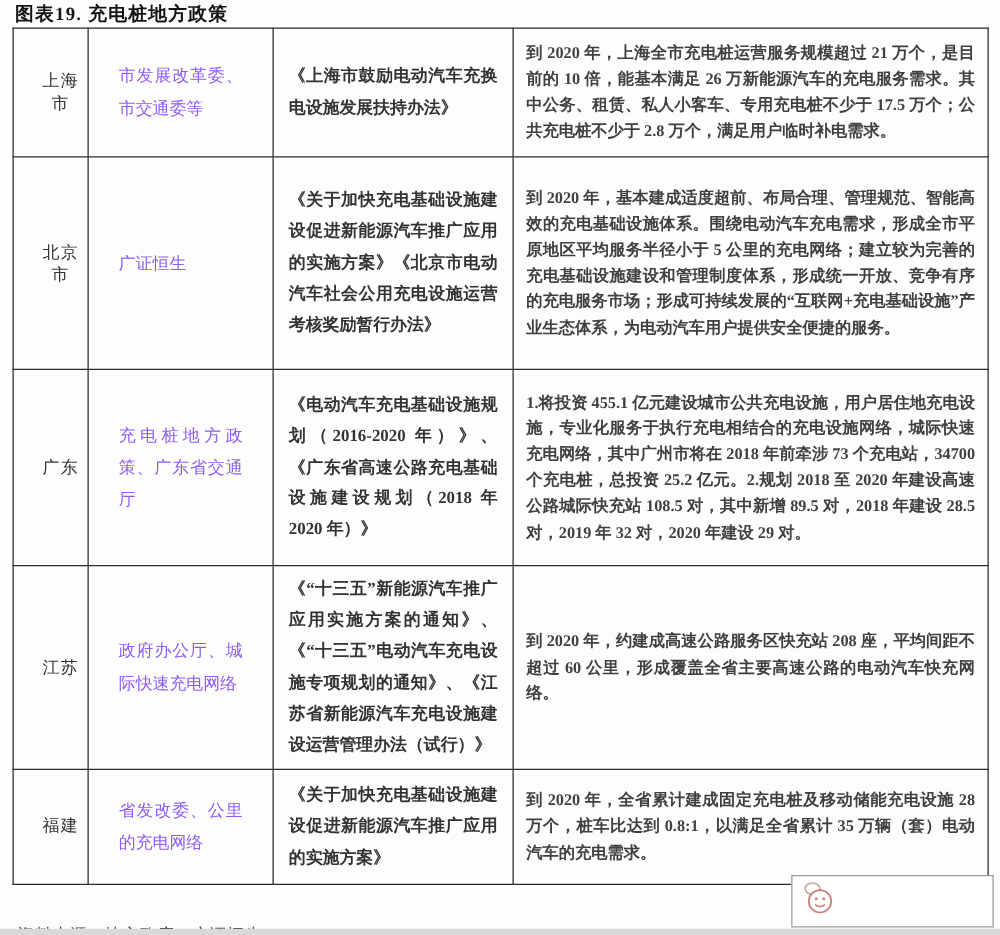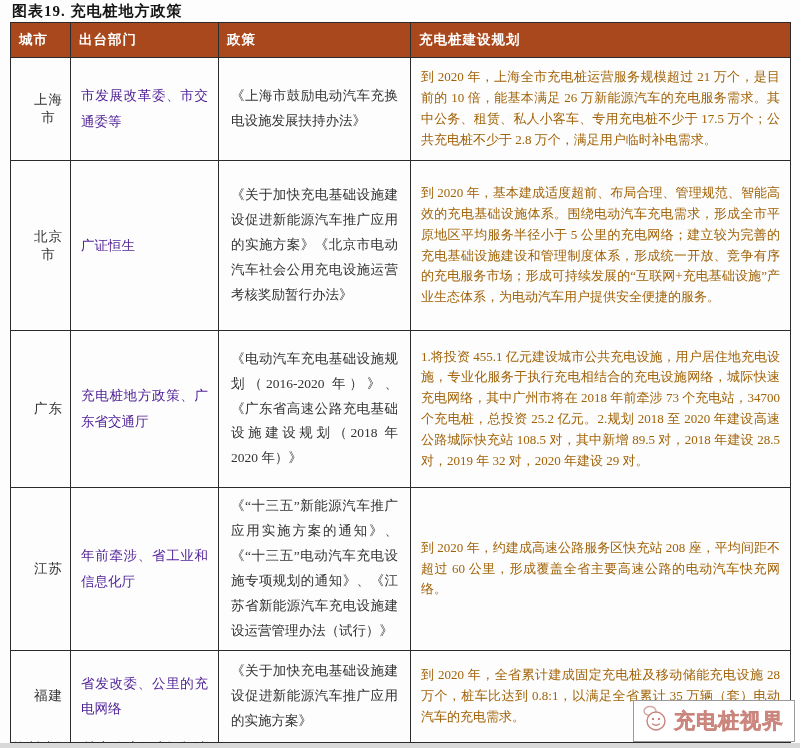--- a/index.html
+++ b/index.html
@@ -49,37 +49,39 @@
   .col-plan  { width: 380px; }
   td.city-cell {
     text-align: center;
     font-size: 13.5px;
     letter-spacing: 1px;
     color: #333;
   }
   td.dept-cell {
     font-size: 13.5px;
     line-height: 1.9;
-    padding: 4px 10px;
+    padding: 4px 24px;
     text-align: justify;
-    color: #4c1d95;
+    color: #8b5cf6;
   }
   td.policy-cell {
     font-size: 13.5px;
     line-height: 1.85;
     padding: 6px 12px;
     text-align: justify;
     color: #333;
+    font-weight: bold;
   }
   td.plan-cell {
     font-size: 13px;
     line-height: 1.6;
     padding: 8px 10px;
     text-align: justify;
-    color: #a16207;
+    color: #404040;
+    font-weight: bold;
   }
   .source-note {
     position: absolute;
     left: 14px; top: 739px;
     font-size: 13px;
     color: #3a3a3a;
     letter-spacing: 1px;
   }
   .watermark-box {
     position: absolute;
@@ -114,47 +116,41 @@
 <div class="page-title">图表19.  充电桩地方政策</div>
 
 <table class="policy-table">
   <colgroup>
     <col class="col-city">
       <col class="col-dept">
       <col class="col-pol">
       <col class="col-plan">
   </colgroup>
   <tbody>
-      <tr style="height:35px;">
-    <th>城市</th>
-    <th>出台部门</th>
-    <th>政策</th>
-    <th>充电桩建设规划</th>
-  </tr>
   <tr style="height:103px;">
     <td class="city-cell">上海市</td>
     <td class="dept-cell">市发展改革委、市交通委等</td>
     <td class="policy-cell">《上海市鼓励电动汽车充换电设施发展扶持办法》</td>
     <td class="plan-cell">到 2020 年，上海全市充电桩运营服务规模超过 21 万个，是目前的 10 倍，能基本满足 26 万新能源汽车的充电服务需求。其中公务、租赁、私人小客车、专用充电桩不少于 17.5 万个；公共充电桩不少于 2.8 万个，满足用户临时补电需求。</td>
   </tr>
   <tr style="height:170px;">
     <td class="city-cell">北京市</td>
     <td class="dept-cell">广证恒生</td>
     <td class="policy-cell">《关于加快充电基础设施建设促进新能源汽车推广应用的实施方案》《北京市电动汽车社会公用充电设施运营考核奖励暂行办法》</td>
     <td class="plan-cell">到 2020 年，基本建成适度超前、布局合理、管理规范、智能高效的充电基础设施体系。围绕电动汽车充电需求，形成全市平原地区平均服务半径小于 5 公里的充电网络；建立较为完善的充电基础设施建设和管理制度体系，形成统一开放、竞争有序的充电服务市场；形成可持续发展的“互联网+充电基础设施”产业生态体系，为电动汽车用户提供安全便捷的服务。</td>
   </tr>
   <tr style="height:157px;">
     <td class="city-cell">广东</td>
     <td class="dept-cell">充电桩地方政策、广东省交通厅</td>
     <td class="policy-cell">《电动汽车充电基础设施规划（2016-2020 年）》、《广东省高速公路充电基础设施建设规划（2018 年 2020 年）》</td>
     <td class="plan-cell">1.将投资 455.1 亿元建设城市公共充电设施，用户居住地充电设施，专业化服务于执行充电相结合的充电设施网络，城际快速充电网络，其中广州市将在 2018 年前牵涉 73 个充电站，34700 个充电桩，总投资 25.2 亿元。2.规划 2018 至 2020 年建设高速公路城际快充站 108.5 对，其中新增 89.5 对，2018 年建设 28.5 对，2019 年 32 对，2020 年建设 29 对。</td>
   </tr>
   <tr style="height:148px;">
     <td class="city-cell">江苏</td>
-    <td class="dept-cell">年前牵涉、省工业和信息化厅</td>
+    <td class="dept-cell">政府办公厅、城际快速充电网络</td>
     <td class="policy-cell">《“十三五”新能源汽车推广应用实施方案的通知》、《“十三五”电动汽车充电设施专项规划的通知》、《江苏省新能源汽车充电设施建设运营管理办法（试行）》</td>
     <td class="plan-cell">到 2020 年，约建成高速公路服务区快充站 208 座，平均间距不超过 60 公里，形成覆盖全省主要高速公路的电动汽车快充网络。</td>
   </tr>
   <tr style="height:92px;">
     <td class="city-cell">福建</td>
     <td class="dept-cell">省发改委、公里的充电网络</td>
     <td class="policy-cell">《关于加快充电基础设施建设促进新能源汽车推广应用的实施方案》</td>
     <td class="plan-cell">到 2020 年，全省累计建成固定充电桩及移动储能充电设施 28 万个，桩车比达到 0.8:1，以满足全省累计 35 万辆（套）电动汽车的充电需求。</td>
   </tr>
 </tbody>
@@ -165,16 +161,15 @@
 <div class="watermark-box">
   <span class="wm-icon">
     <svg width="30" height="30" viewBox="0 0 30 30">
       <ellipse cx="10" cy="7" rx="6" ry="4.5" fill="none" stroke="#cfaaa6" stroke-width="1.4"></ellipse>
       <circle cx="16" cy="17" r="9" fill="#ffffff" stroke="#c9847c" stroke-width="1.4"></circle>
       <circle cx="13" cy="15" r="1.2" fill="#c9847c"></circle>
       <circle cx="19" cy="15" r="1.2" fill="#c9847c"></circle>
       <path d="M12.5 20 q3.5 2.5 7 0" fill="none" stroke="#c9847c" stroke-width="1.3" stroke-linecap="round"></path>
     </svg>
   </span>
-  <span class="watermark-text">充电桩视界</span>
 </div>
 
 <div class="bottom-strip"></div>
 
 </body></html>

